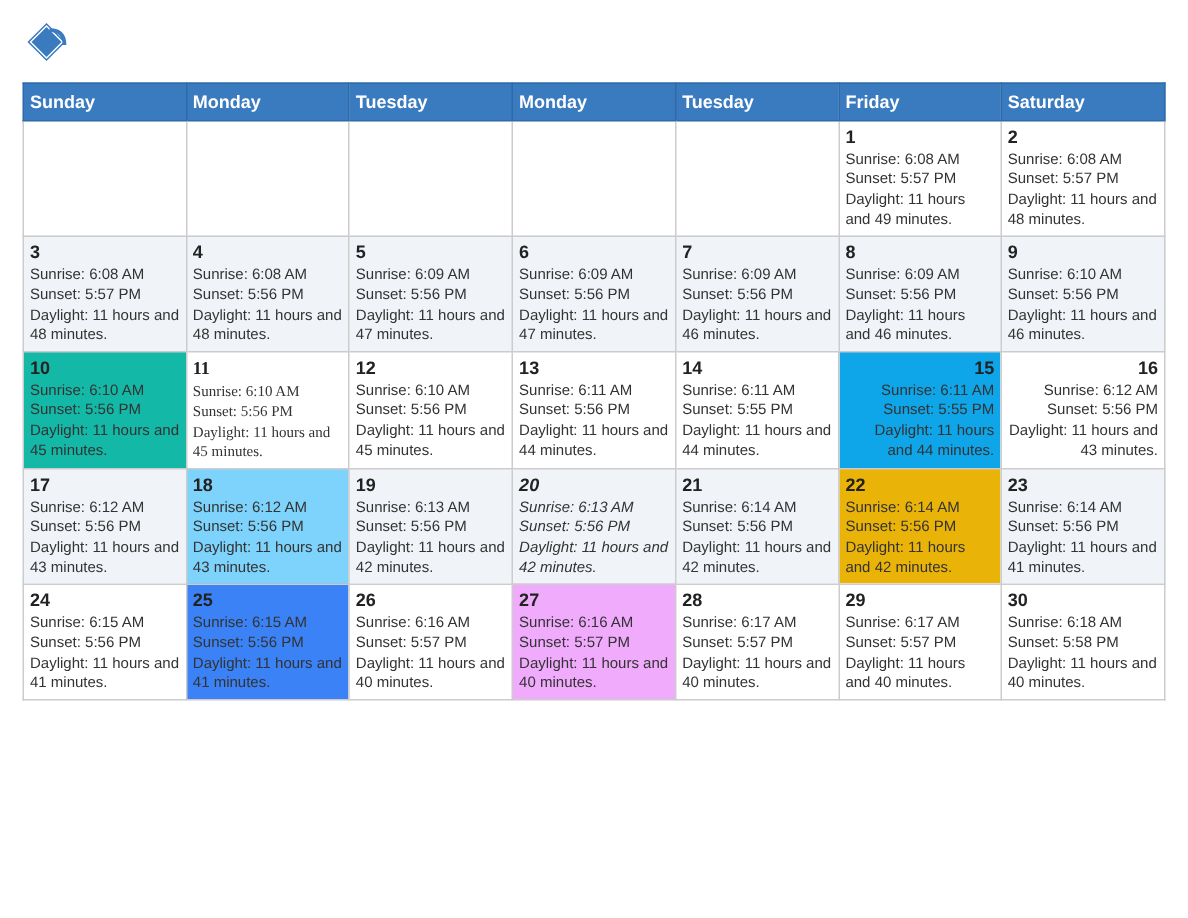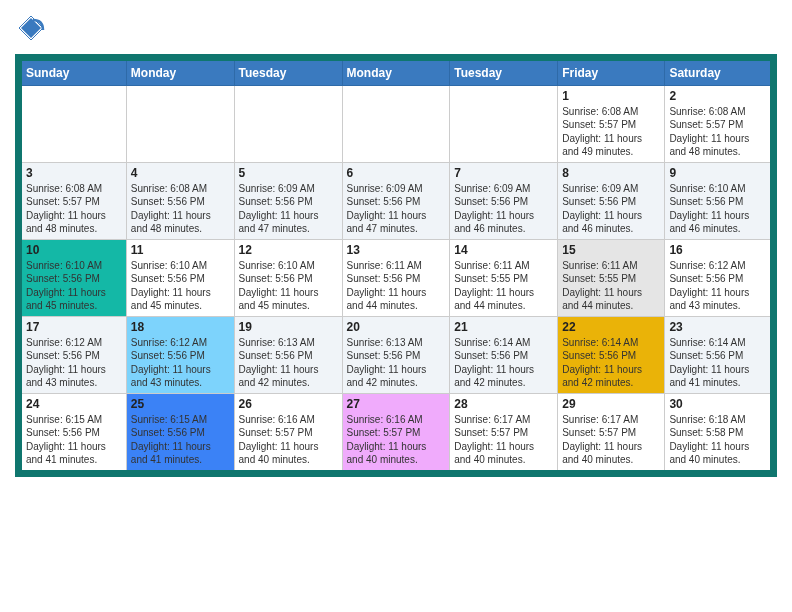--- a/index.html
+++ b/index.html
@@ -54,21 +54,21 @@
       line-height: 1.1;
     }
     .location {
       font-size: 14px;
       color: #444;
       margin-top: 2px;
     }
     .calendar {
       width: 100%;
       border-collapse: collapse;
-      border: 7px solid #0f766e;
+      border: 1px solid #0f766e;
     }
     .calendar th {
       background: #3a7abf;
       color: #fff;
       font-size: 12px;
       font-weight: bold;
       padding: 5px 4px;
       text-align: left;
       border: 1px solid #2e6aa8;
     }
@@ -184,59 +184,59 @@
           <td style="background: rgb(240, 244, 248);">
             <span class="day-number">9</span>
             <div class="day-info">Sunrise: 6:10 AM<br>Sunset: 5:56 PM<br>Daylight: 11 hours and 46 minutes.</div>
           </td>
         </tr>
         <tr>
           <td style="background: #14b8a6;">
             <span class="day-number">10</span>
             <div class="day-info">Sunrise: 6:10 AM<br>Sunset: 5:56 PM<br>Daylight: 11 hours and 45 minutes.</div>
           </td>
-          <td style="background: rgb(255, 255, 255);">
+          <td style="background: rgb(255, 255, 255); font-family: Liberation Serif, serif;">
             <span class="day-number">11</span>
             <div class="day-info">Sunrise: 6:10 AM<br>Sunset: 5:56 PM<br>Daylight: 11 hours and 45 minutes.</div>
           </td>
           <td style="background: rgb(255, 255, 255);">
             <span class="day-number">12</span>
             <div class="day-info">Sunrise: 6:10 AM<br>Sunset: 5:56 PM<br>Daylight: 11 hours and 45 minutes.</div>
           </td>
           <td style="background: rgb(255, 255, 255);">
             <span class="day-number">13</span>
             <div class="day-info">Sunrise: 6:11 AM<br>Sunset: 5:56 PM<br>Daylight: 11 hours and 44 minutes.</div>
           </td>
           <td style="background: rgb(255, 255, 255);">
             <span class="day-number">14</span>
             <div class="day-info">Sunrise: 6:11 AM<br>Sunset: 5:55 PM<br>Daylight: 11 hours and 44 minutes.</div>
           </td>
-          <td style="background: #e5e5e5;">
+          <td style="background: #0ea5e9; text-align: right;">
             <span class="day-number">15</span>
             <div class="day-info">Sunrise: 6:11 AM<br>Sunset: 5:55 PM<br>Daylight: 11 hours and 44 minutes.</div>
           </td>
-          <td style="background: rgb(255, 255, 255);">
+          <td style="background: rgb(255, 255, 255); text-align: right;">
             <span class="day-number">16</span>
             <div class="day-info">Sunrise: 6:12 AM<br>Sunset: 5:56 PM<br>Daylight: 11 hours and 43 minutes.</div>
           </td>
         </tr>
         <tr>
           <td style="background: rgb(240, 244, 248);">
             <span class="day-number">17</span>
             <div class="day-info">Sunrise: 6:12 AM<br>Sunset: 5:56 PM<br>Daylight: 11 hours and 43 minutes.</div>
           </td>
           <td style="background: #7dd3fc;">
             <span class="day-number">18</span>
             <div class="day-info">Sunrise: 6:12 AM<br>Sunset: 5:56 PM<br>Daylight: 11 hours and 43 minutes.</div>
           </td>
           <td style="background: rgb(240, 244, 248);">
             <span class="day-number">19</span>
             <div class="day-info">Sunrise: 6:13 AM<br>Sunset: 5:56 PM<br>Daylight: 11 hours and 42 minutes.</div>
           </td>
-          <td style="background: rgb(240, 244, 248);">
+          <td style="background: rgb(240, 244, 248); font-style: italic;">
             <span class="day-number">20</span>
             <div class="day-info">Sunrise: 6:13 AM<br>Sunset: 5:56 PM<br>Daylight: 11 hours and 42 minutes.</div>
           </td>
           <td style="background: rgb(240, 244, 248);">
             <span class="day-number">21</span>
             <div class="day-info">Sunrise: 6:14 AM<br>Sunset: 5:56 PM<br>Daylight: 11 hours and 42 minutes.</div>
           </td>
           <td style="background: #eab308;">
             <span class="day-number">22</span>
             <div class="day-info">Sunrise: 6:14 AM<br>Sunset: 5:56 PM<br>Daylight: 11 hours and 42 minutes.</div>

